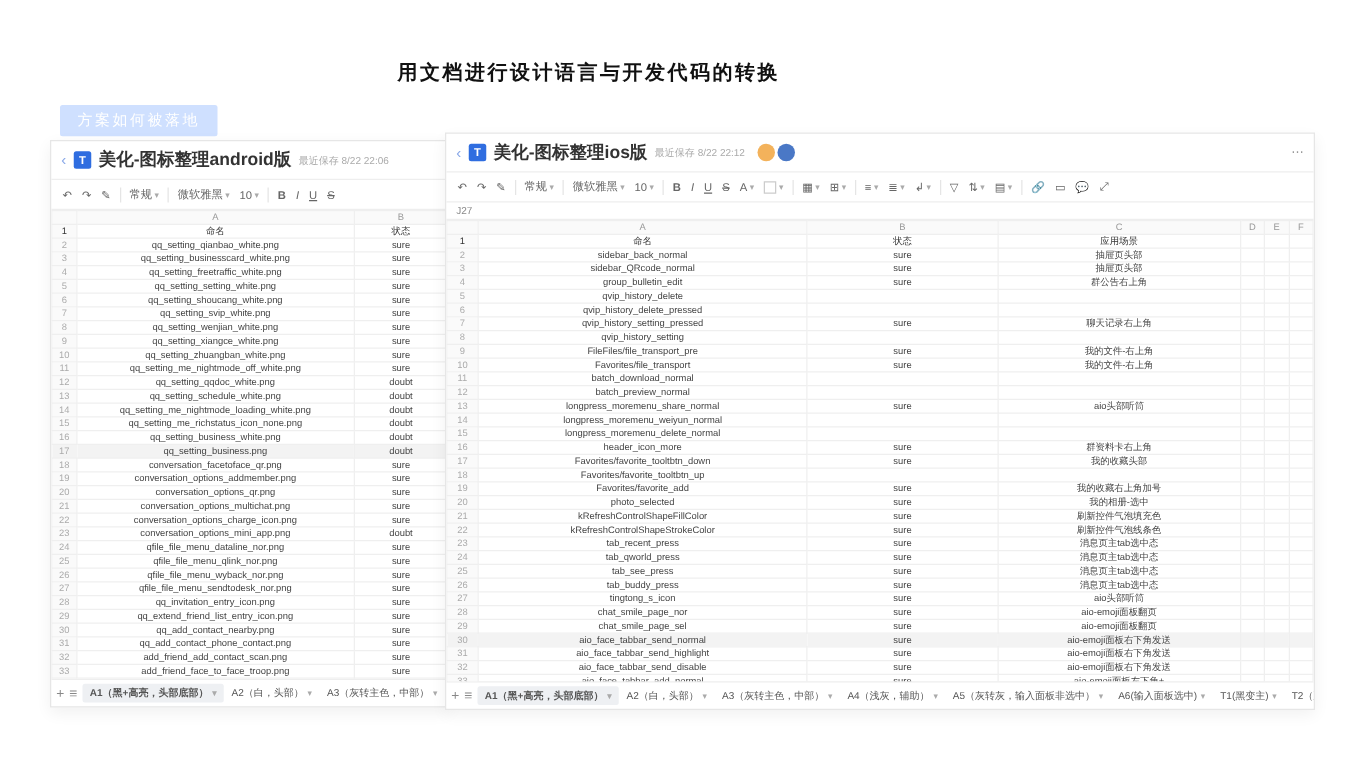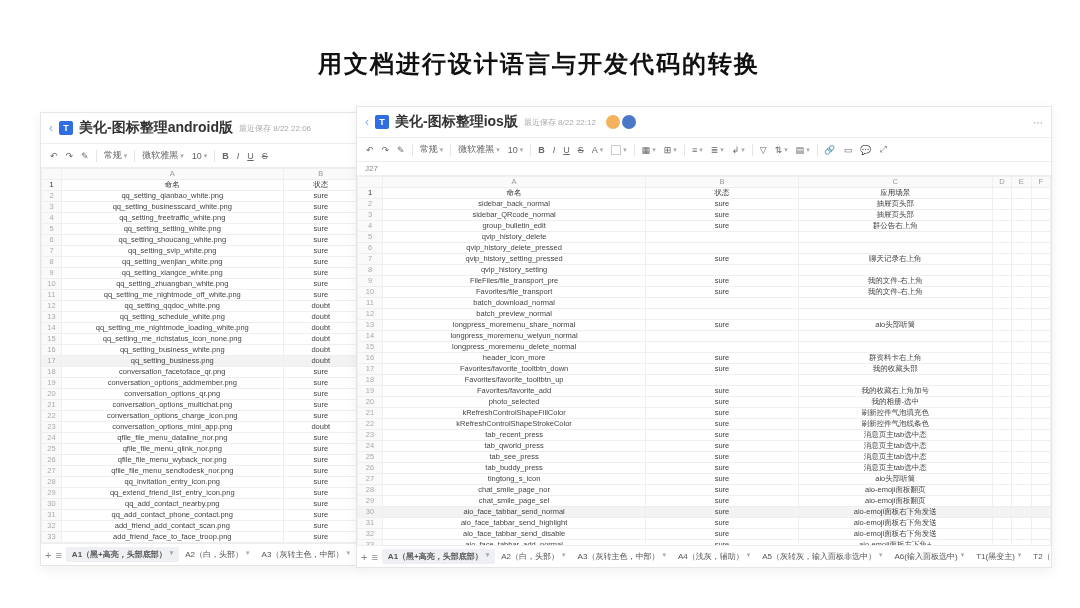--- a/index.html
+++ b/index.html
@@ -1,20 +1,20 @@
 <!DOCTYPE html>
 <html><head>
 <meta charset="utf-8">
 <style>
   * { box-sizing: border-box; margin: 0; padding: 0; }
   html, body { width: 1080px; height: 608px; font-family: "PingFang SC", "Microsoft YaHei", Arial, sans-serif; background: #fff; color: #222; overflow: hidden; }
   .slide { position: relative; width: 1080px; height: 608px; }
   .hdr-left { position: absolute; left: 48px; top: 50px; font-size: 22px; color: #d8d8d8; letter-spacing: 1px; }
   .hdr-left .accent { color: #9bbaff; }
-  .hdr-main { position: absolute; left: 318px; top: 48px; font-size: 24px; font-weight: 700; color: #111; letter-spacing: 2px; }
+  .hdr-main { position: absolute; left: 318px; top: 48px; font-size: 16px; font-weight: 700; color: #111; letter-spacing: 2px; }
   .chip { position: absolute; left: 48px; top: 84px; background: #cfe0ff; color: #fff; font-size: 12px; padding: 4px 14px; border-radius: 2px; letter-spacing: 2px; }
 
   .sheet { position: absolute; background: #fff; border: 1px solid #e6e6e6; box-shadow: 0 4px 12px rgba(0,0,0,.06); display: flex; flex-direction: column; overflow: hidden; }
   .sheet-a { left: 40px; top: 112px; width: 320px; height: 454px; }
   .sheet-b { left: 356px; top: 106px; width: 696px; height: 462px; }
 
   .titlebar { display: flex; align-items: center; gap: 6px; padding: 6px 8px; border-bottom: 1px solid #eee; }
   .back { font-size: 12px; color: #8aa9e8; }
   .logo { width: 14px; height: 14px; background: #2f6de0; border-radius: 2px; display: inline-flex; align-items: center; justify-content: center; color: #fff; font-size: 9px; font-weight: 700; }
   .doc-title { font-size: 14px; font-weight: 600; color: #333; }
@@ -47,29 +47,30 @@
   .sheet-b .grid .col-a { width: 190px; text-align: center; }
   .sheet-b .grid .col-b { width: 110px; text-align: center; }
   .sheet-b .grid .col-c { width: 140px; text-align: center; }
   .sheet-b .grid .col-d { width: 14px; }
   .sheet-b .grid .col-e { width: 14px; }
   .sheet-b .grid .col-f { width: 14px; }
   .hdr-row td { font-weight: 400; color: #333; }
   .sel-row td { background: #f3f3f3; }
 
   .tabs { display: flex; align-items: center; gap: 4px; border-top: 1px solid #eee; padding: 3px 4px; font-size: 8px; color: #555; overflow: hidden; white-space: nowrap; }
-  .tab { padding: 2px 6px; border-radius: 2px; display: inline-flex; align-items: flex-start; gap: 3px; }
+  .tab { padding: 2px 6px; border-radius: 2px; display: inline-flex; align-items: center; gap: 3px; }
   .tab.active { background: #eef0f3; font-weight: 600; }
   .tab-add { font-size: 11px; color: #888; }
   .tab-menu { font-size: 11px; color: #888; }
 </style>
 </head>
 <body>
 <div class="slide">
   <div class="hdr-main">用文档进行设计语言与开发代码的转换</div>
+  <div class="chip">方案如何被落地</div>
 
   <div class="sheet sheet-a">
     <div class="titlebar">
       <span class="back">‹</span>
       <span class="logo">T</span>
       <span class="doc-title">美化-图标整理android版</span>
       <span class="saved">最近保存 8/22 22:06</span>
     </div>
     <div class="toolbar">
       <span class="tb-btn">↶</span>

